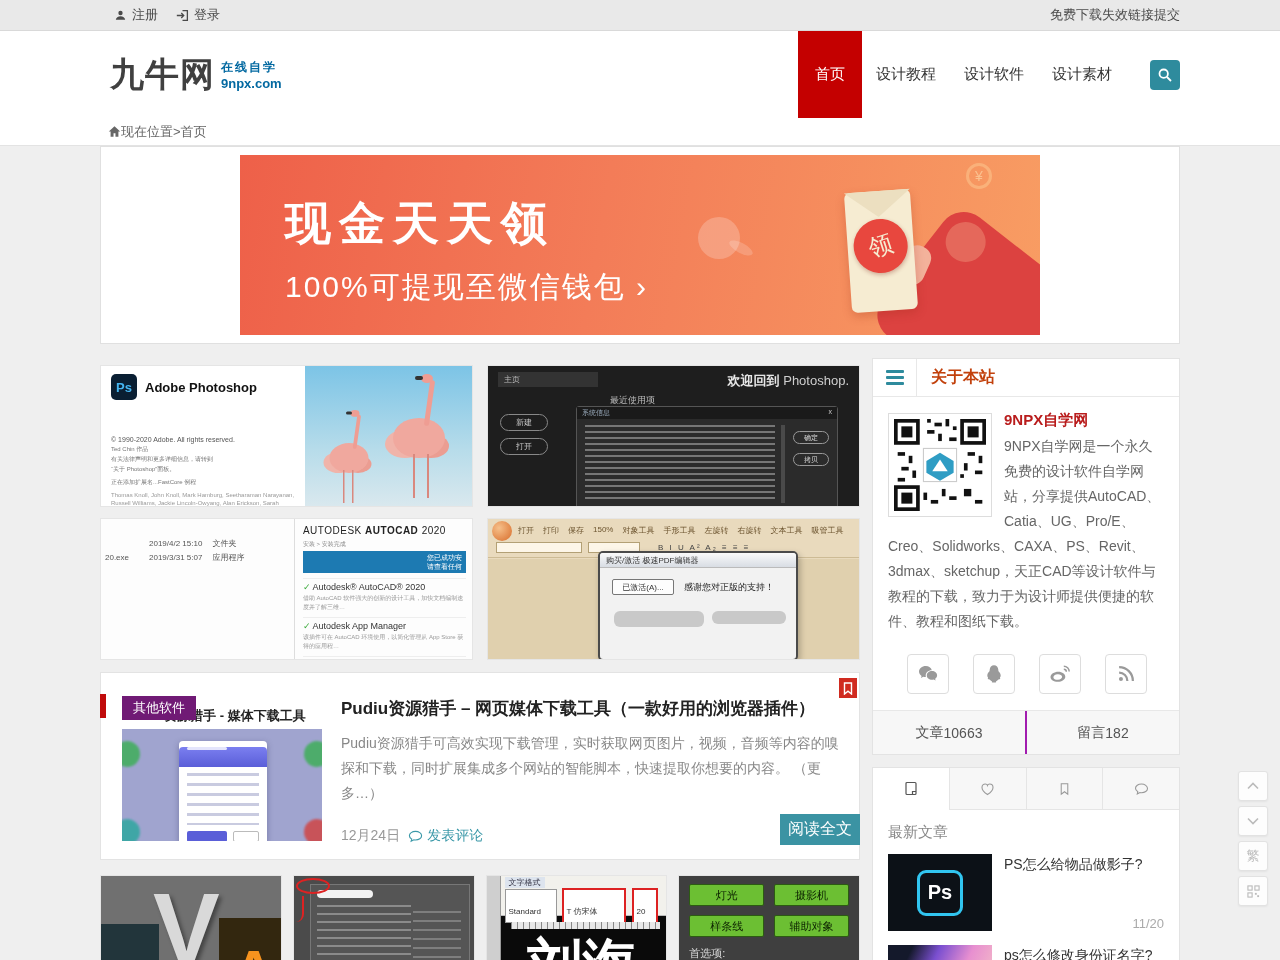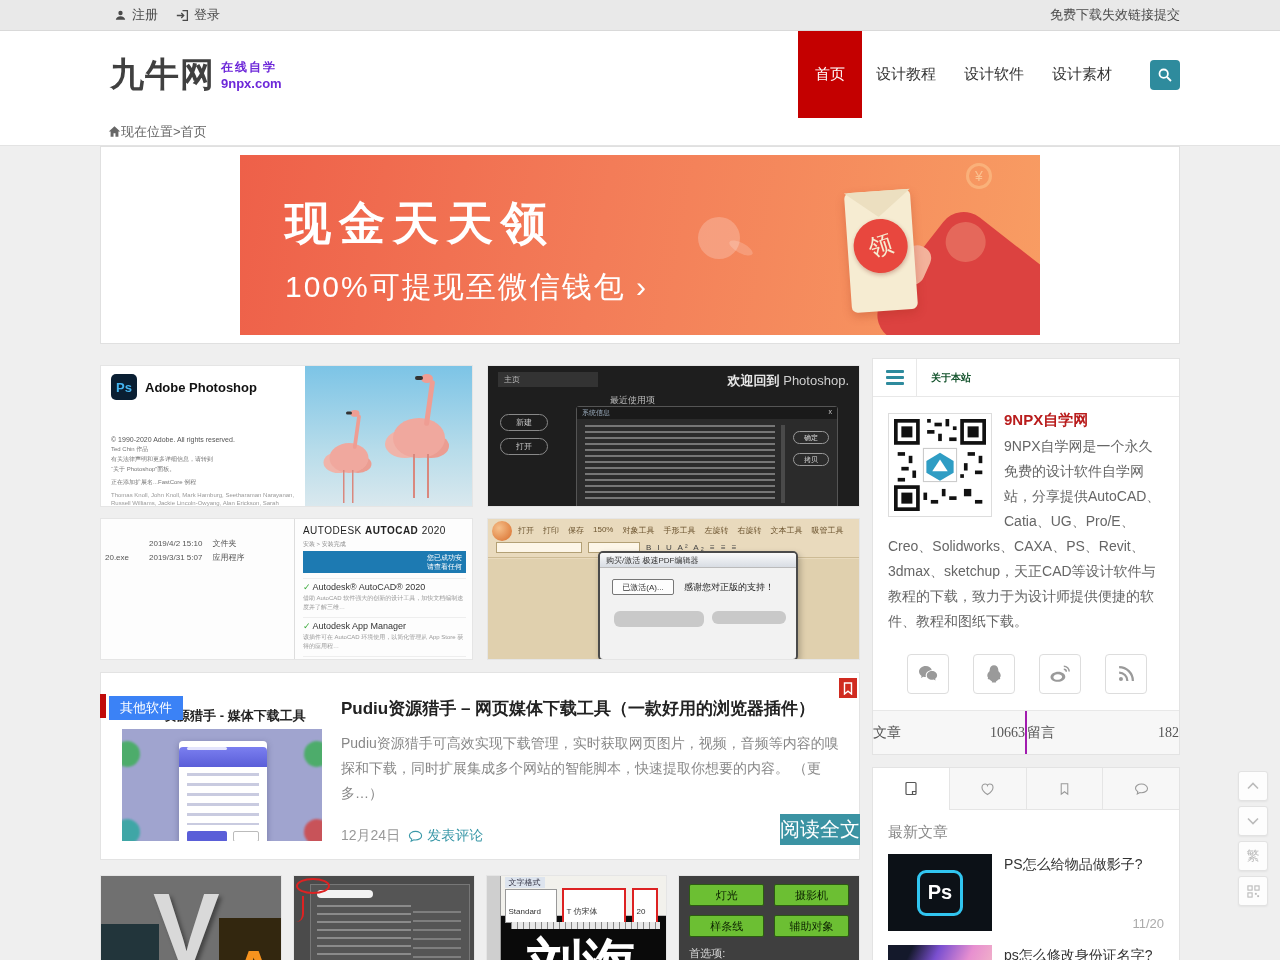--- a/index.html
+++ b/index.html
@@ -15,21 +15,21 @@
   .topbar .inner { display:flex; align-items:center; height:100%; font-size:13px; color:#4a4a4a; }
   .tb-left { display:flex; align-items:center; gap:18px; margin-left:14px; }
   .tb-right { margin-left:auto; display:flex; }
   .tb-link { display:flex; align-items:center; gap:5px; cursor:pointer; }
 
   
   .header { height:87px; background:#fff; }
   .header .inner { display:flex; height:100%; }
   .logo { display:flex; align-items:center; margin-left:10px; cursor:pointer; }
   .logo-main { font-size:34px; font-weight:bold; color:#404040; letter-spacing:1px; }
-  .logo-sub { margin-left:6px; display:flex; flex-direction:column; justify-content:center; color:#6d28d9; }
+  .logo-sub { margin-left:6px; display:flex; flex-direction:column; justify-content:center; color:#0369a1; }
   .logo-sub .s1 { font-size:12px; font-weight:bold; letter-spacing:2px; }
   .logo-sub .s2 { font-size:13px; font-weight:bold; }
   .nav { margin-left:auto; display:flex; align-items:stretch; }
   .nav-item { display:flex; align-items:center; padding:0 14px; font-size:15px; color:#333; cursor:pointer; }
   .nav-item.active { background:#c40000; color:#fff; padding:0 17px; }
   .search-btn { align-self:center; width:30px; height:30px; background:#2e8b9d; border-radius:4px;
     display:flex; align-items:center; justify-content:center; margin-left:24px; cursor:pointer; }
 
   
   .crumbbar { height:28px; background:#fff; border-bottom:1px solid #e3e3e3; }
@@ -125,21 +125,21 @@
 
   
   .pdf { background:#e9dabd; }
   .pdf-tb1 { display:flex; gap:9px; font-size:8px; color:#6d5530; padding:6px 4px 4px 30px; }
   .pdf-logo { position:absolute; left:4px; top:2px; width:20px; height:20px; border-radius:50%;
     background:radial-gradient(circle at 35% 35%, #f6c08a, #d86c2a); }
   .pdf-tb2 { display:flex; gap:6px; align-items:center; font-size:8px; color:#555; padding:2px 4px 4px 8px;
     border-bottom:1px solid #cdbb95; }
   .pdf-combo { width:86px; height:11px; background:#fdf6e8; border:1px solid #b3a075; font-size:7px; padding:0 2px; color:#666; }
   .pdf-combo.small { width:52px; }
-  .pdf-sym { letter-spacing:2px; color:#444; }
+  .pdf-sym { letter-spacing:2px; color:#444;margin-left:12px; }
   .pdf-canvas { position:absolute; left:0; right:0; top:40px; bottom:0; background:#e0d0ae; }
   .pdf-dlg { position:absolute; left:110px; top:32px; width:200px; height:110px; background:#f2f2f2;
     border:2px solid #4a4a4a; border-radius:5px; box-shadow:2px 3px 6px rgba(0,0,0,.25); }
   .pdf-dlg-tb { height:15px; background:linear-gradient(#fafafa,#d8dde4); border-bottom:1px solid #bbb;
     font-size:8px; color:#333; padding:2px 6px; border-radius:3px 3px 0 0; }
   .pdf-act { position:absolute; left:12px; top:26px; width:62px; height:16px; border:1px solid #777;
     border-radius:2px; background:#fdfdfd; font-size:8px; display:flex; align-items:center; justify-content:center; color:#333; }
   .pdf-thanks { position:absolute; left:84px; top:28px; font-size:9px; color:#222; }
   .pdf-blob { position:absolute; background:#c9c9c9; border-radius:6px; }
 
@@ -154,30 +154,30 @@
   .fth-dot { position:absolute; width:26px; height:26px; border-radius:50%; filter:blur(1px); opacity:.85; }
   .fth-card { position:absolute; left:57px; top:38px; width:88px; height:104px; background:#fff; border-radius:4px;
     box-shadow:0 2px 6px rgba(40,40,90,.35); }
   .fth-head { height:20px; background:linear-gradient(#7b7ff0,#5a5ed8); border-radius:4px 4px 0 0; }
   .fth-head::after { content:""; display:block; width:40px; height:3px; background:rgba(255,255,255,.8); margin:6px 0 0 8px; border-radius:2px; }
   .fth-lines { margin:6px 8px; height:52px;
     background:repeating-linear-gradient(#c9cbe0 0 3px, transparent 3px 10px); }
   .fth-btns { display:flex; gap:6px; margin:0 8px; }
   .fth-btn1 { width:44px; height:11px; background:#5a5ed8; border-radius:2px; }
   .fth-btn2 { width:28px; height:11px; border:1px solid #bbb; border-radius:2px; }
-  .ftag { position:absolute; left:8px; top:23px; background:#3b82f6; color:#fff; font-size:13px;
+  .ftag { position:absolute; left:21px; top:23px; background:#701a75; color:#fff; font-size:13px;
     padding:3px 11px; z-index:3; cursor:pointer; }
   .fbody { margin-left:240px; margin-right:20px; }
   .ftitle { padding-top:24px; font-size:17px; font-weight:bold; color:#222; cursor:pointer; }
   .fexcerpt { margin-top:11px; font-size:14px; color:#888; line-height:25px; }
   .fmeta { position:absolute; left:240px; bottom:14px; display:flex; align-items:center; gap:8px;
     font-size:14px; color:#999; }
   .fcomment { display:flex; align-items:center; gap:4px; color:#3a98a8; cursor:pointer; }
   .freadmore { position:absolute; right:-1px; bottom:14px; width:80px; height:31px; background:#3b93a3;
-    color:#fff; font-size:20px; display:flex; align-items:center; justify-content:center; cursor:pointer;margin-left:20px; }
+    color:#fff; font-size:16px; display:flex; align-items:center; justify-content:center; cursor:pointer;margin-left:20px; }
 
   
   .bgrid { margin-top:15px; display:grid; grid-template-columns:repeat(4,1fr); gap:11px; height:85px; overflow:hidden; }
   .bcell { height:120px; position:relative; overflow:hidden; border:1px solid #e5e5e5; cursor:pointer; }
   .b1 { background:#707070; }
   .b1 .tileS { position:absolute; left:0; bottom:-20px; width:58px; height:90px; background:#22353b; }
   .b1 .tileS span { position:absolute; left:6px; bottom:8px; color:#35c4d7; font-size:44px; font-weight:bold; }
   .b1 .letterV { position:absolute; left:52px; top:2px; color:#d9d9d9; font-size:100px; font-weight:bold;
     text-shadow:3px 3px 4px rgba(0,0,0,.4); line-height:100px; }
   .b1 .tileA { position:absolute; right:0; bottom:-20px; width:62px; height:96px; background:#33270f; }
@@ -208,31 +208,31 @@
   .gbtn { flex:1; height:22px; background:#6cbf33; color:#0c2200; font-size:11px;
     display:flex; align-items:center; justify-content:center; border-radius:2px; border:1px solid #2c5b12; }
   .b4 .pref { color:#ddd; font-size:11px; margin:4px 0 6px; }
 
   
   .scard { background:#fff; border:1px solid #e3e3e3; }
   .side-header { height:38px; border-bottom:1px solid #e8e8e8; display:flex; align-items:center; }
   .burger { width:44px; height:100%; display:flex; flex-direction:column; justify-content:center;
     align-items:center; gap:3px; border-right:1px solid #e8e8e8; cursor:pointer; }
   .burger i { display:block; width:18px; height:3px; background:#2e8b9d; border-radius:1px; }
-  .side-title { padding-left:14px; font-size:10px; font-weight:bold; color:#14532d; }
+  .side-title { padding-left:14px; font-size:16px; font-weight:bold; color:#c2410c; }
   .about { padding:14px 15px 10px; overflow:hidden; }
   .qrbox { float:left; width:104px; height:104px; border:1px solid #ddd; padding:5px; margin:2px 12px 6px 0; background:#fff; }
   .sitename { font-size:15px; font-weight:bold; color:#b91c1c; margin-bottom:4px; }
   .sdesc { font-size:14px; color:#666; line-height:25px; }
   .social { display:flex; gap:24px; padding:10px 0 16px 34px; }
   .sicon { width:42px; height:40px; border:1px solid #ddd; border-radius:4px; display:flex;
     align-items:center; justify-content:center; cursor:pointer; background:#fff; }
   .stats { display:flex; border-top:1px solid #e8e8e8; }
-  .stat { flex:1; height:43px; background:#f7f7f7; display:flex; align-items:center; justify-content:space-between;
-    font-size:14px; color:#555;font-family:Liberation Serif, serif; }
+  .stat { flex:1; height:43px; background:#f7f7f7; display:flex; align-items:center; justify-content:center;
+    font-size:14px; color:#555; }
   .stat + .stat { border-left:2px solid #a21caf; }
 
   .scard2 { margin-top:12px; background:#fff; border:1px solid #e3e3e3; }
   .tabs { display:flex; background:#f7f7f7; }
   .tab { flex:1; height:42px; display:flex; align-items:center; justify-content:center;
     border-left:1px solid #e5e5e5; border-bottom:1px solid #e5e5e5; cursor:pointer; }
   .tab:first-child { border-left:none; }
   .tab.active { background:#fff; border-bottom:1px solid transparent; }
   .latest { padding:13px 15px; }
   .latest-h { font-size:15px; color:#888; margin-bottom:12px; }

